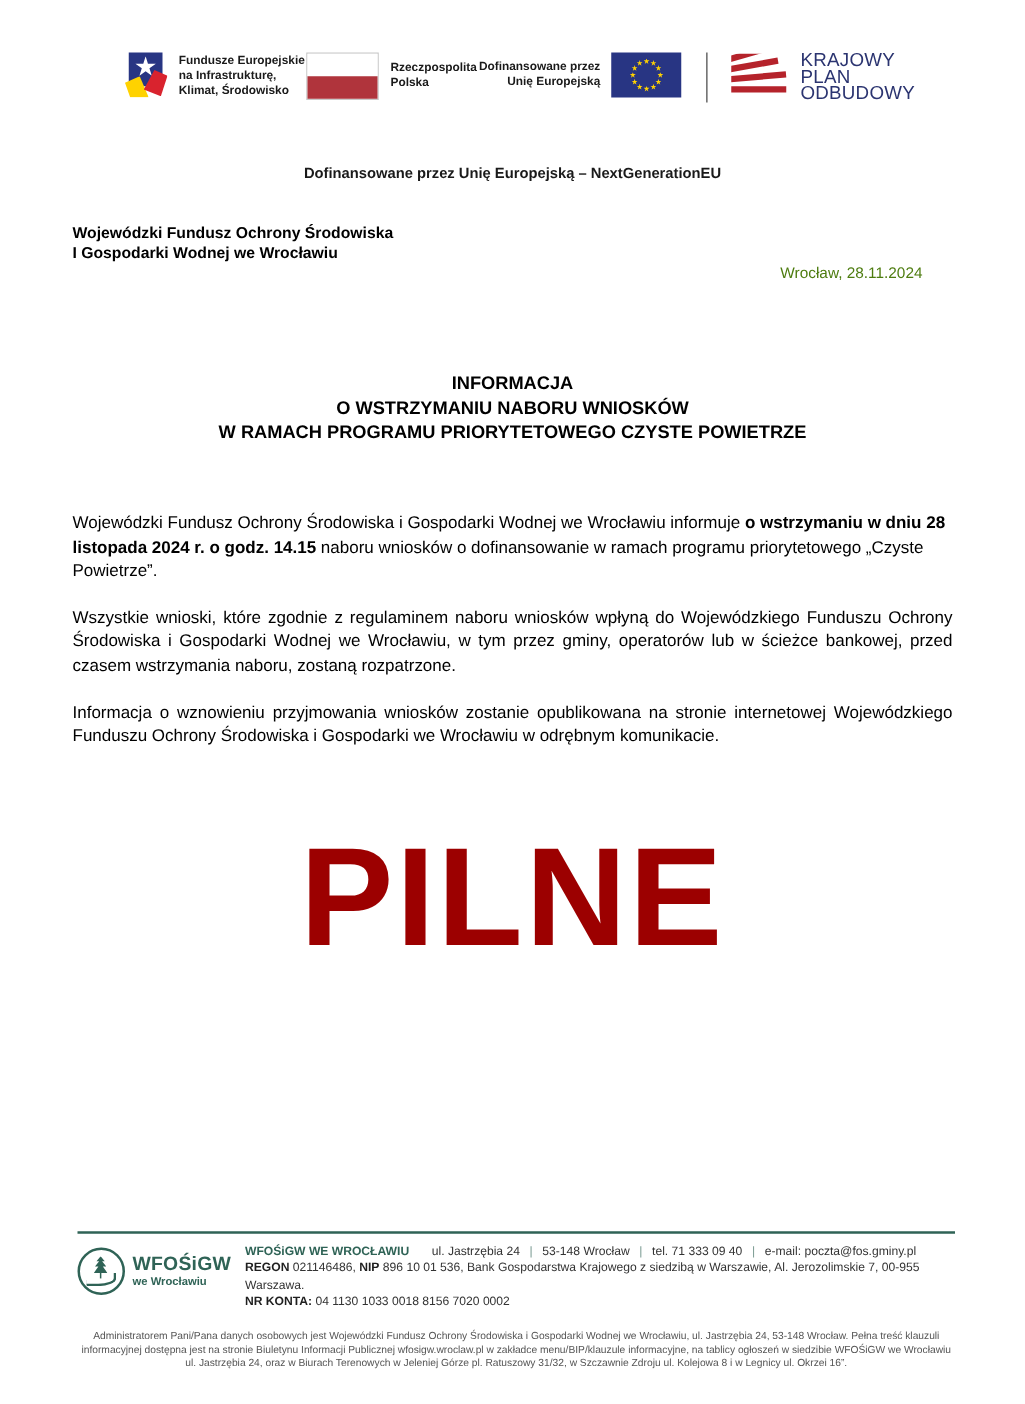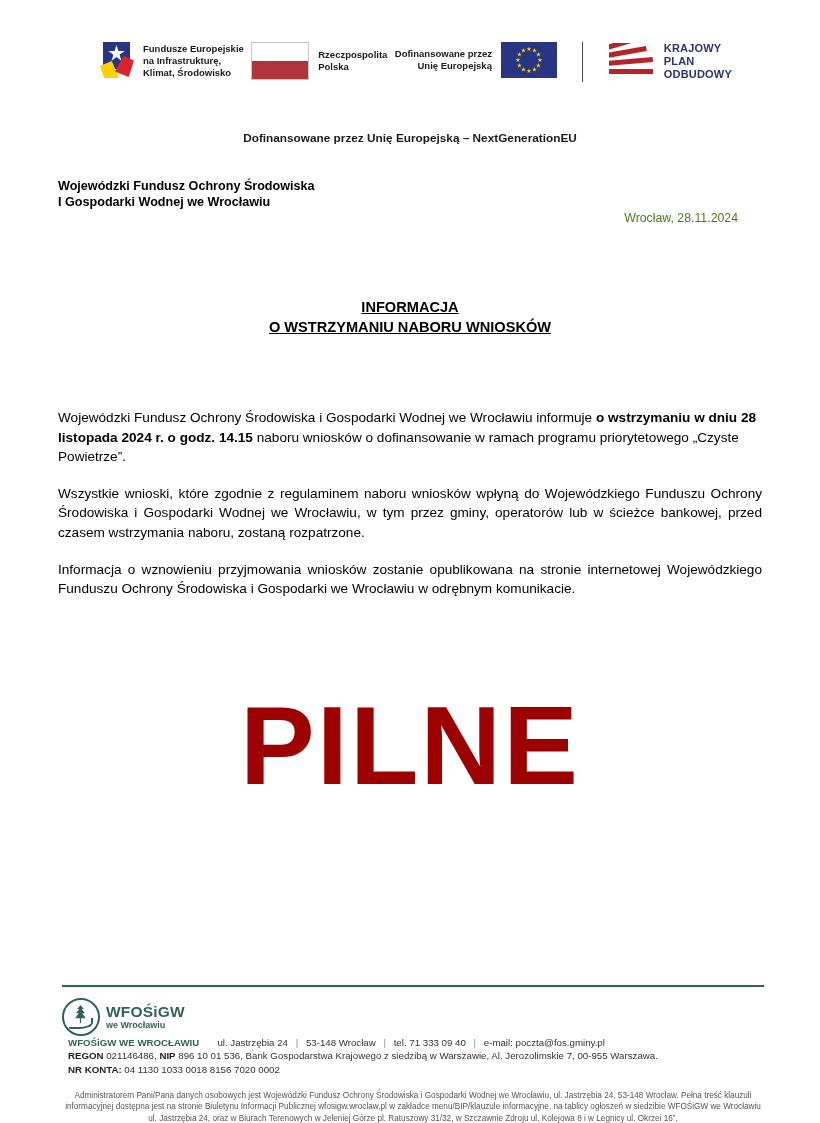--- a/index.html
+++ b/index.html
@@ -152,23 +152,23 @@
   }
   .kpo-bar {
     position: absolute;
     left: -2px;
     height: 5px;
     background: #b5232b;
     transform-origin: left center;
   }
   .kpo-text {
     margin-left: 9px;
-    font-size: 11px;
+    font-size: 15px;
     line-height: 13px;
-    font-weight: 700;
+    font-weight: 400;
     color: #2b3470;
     letter-spacing: 0.2px;
     white-space: pre-line;
   }
 
   
   .funding-line {
     position: absolute;
     top: 131px;
     left: 0;
@@ -203,21 +203,21 @@
     position: absolute;
     top: 298px;
     left: 0;
     right: 0;
     text-align: center;
     font-size: 14.6px;
     line-height: 19.6px;
     font-weight: 700;
     color: #000;
   }
-  .doc-title div { white-space: nowrap; text-decoration: underline; }
+  .doc-title div { white-space: nowrap; }
 
   
   .body-copy {
     position: absolute;
     top: 408px;
     left: 58px;
     width: 704px;
     font-size: 13.6px;
     line-height: 19.6px;
     color: #000;
@@ -233,39 +233,37 @@
     position: absolute;
     top: 662px;
     left: 0;
     right: 0;
     text-align: center;
     font-size: 112px;
     font-weight: 700;
     letter-spacing: 2px;
     line-height: 1;
     color: #9c0000;
-    margin-top: 28px;
   }
 
   
   .footer {
     position: absolute;
     left: 62px;
     right: 56px;
     top: 985px;
   }
   .footer-rule {
     height: 2px;
     background: #2f6356;
     margin-bottom: 8px;
   }
   .footer-main {
     display: flex;
     align-items: flex-start;
-    flex-direction: column;
   }
   .wf-logo {
     display: flex;
     align-items: center;
     flex: none;
     margin-top: 3px;
     width: 128px;
   }
   .wf-emblem {
     width: 34px;
@@ -402,20 +400,21 @@
 
   <div class="funding-line">Dofinansowane przez Unię Europejską – NextGenerationEU</div>
 
   <div class="addressee">Wojewódzki Fundusz Ochrony Środowiska
 I Gospodarki Wodnej we Wrocławiu</div>
   <div class="place-date">Wrocław, 28.11.2024</div>
 
   <div class="doc-title">
     <div>INFORMACJA</div>
     <div>O WSTRZYMANIU NABORU WNIOSKÓW</div>
+    <div>W RAMACH PROGRAMU PRIORYTETOWEGO CZYSTE POWIETRZE</div>
   </div>
 
   <div class="body-copy">
     <p><span>Wojewódzki Fundusz Ochrony Środowiska i Gospodarki Wodnej we Wrocławiu informuje </span><b>o wstrzymaniu w dniu 28 listopada 2024 r. o godz. 14.15</b><span> naboru wniosków o dofinansowanie w ramach programu priorytetowego „Czyste Powietrze”.</span></p>
     <p class="justified">Wszystkie wnioski, które zgodnie z regulaminem naboru wniosków wpłyną do Wojewódzkiego Funduszu Ochrony Środowiska i Gospodarki Wodnej we Wrocławiu, w tym przez gminy, operatorów lub w ścieżce bankowej, przed czasem wstrzymania naboru, zostaną rozpatrzone.</p>
     <p class="justified">Informacja o wznowieniu przyjmowania wniosków zostanie opublikowana na stronie internetowej Wojewódzkiego Funduszu Ochrony Środowiska i Gospodarki we Wrocławiu w odrębnym komunikacie.</p>
   </div>
 
   <div class="pilne">PILNE</div>
 

